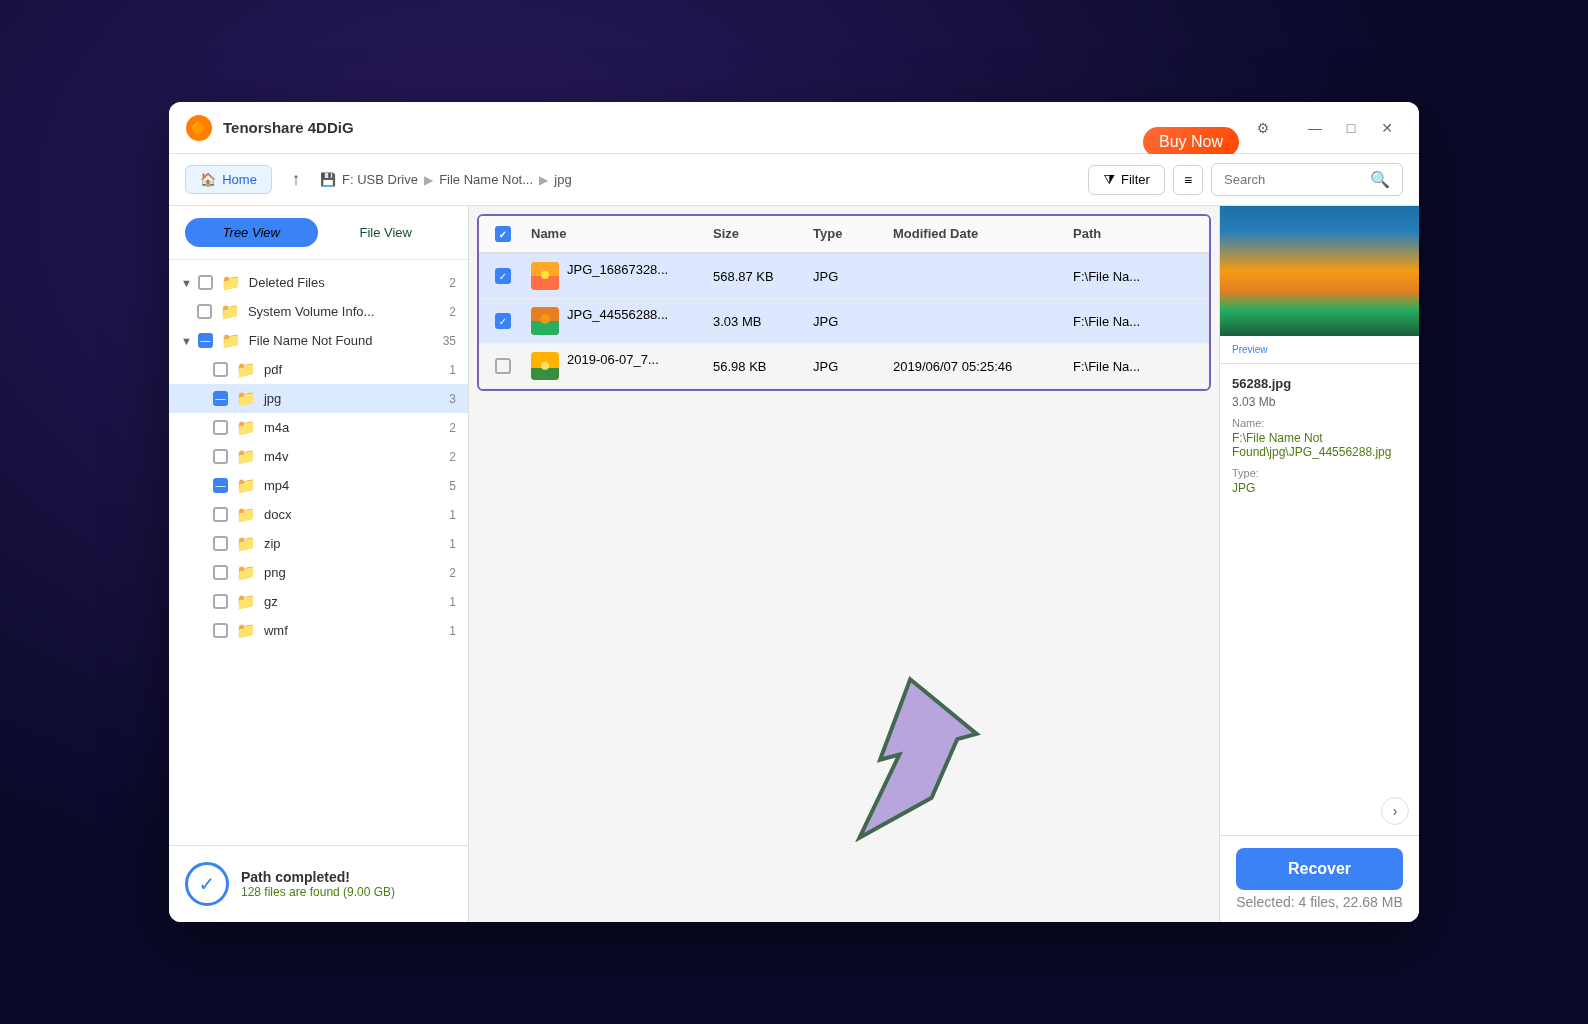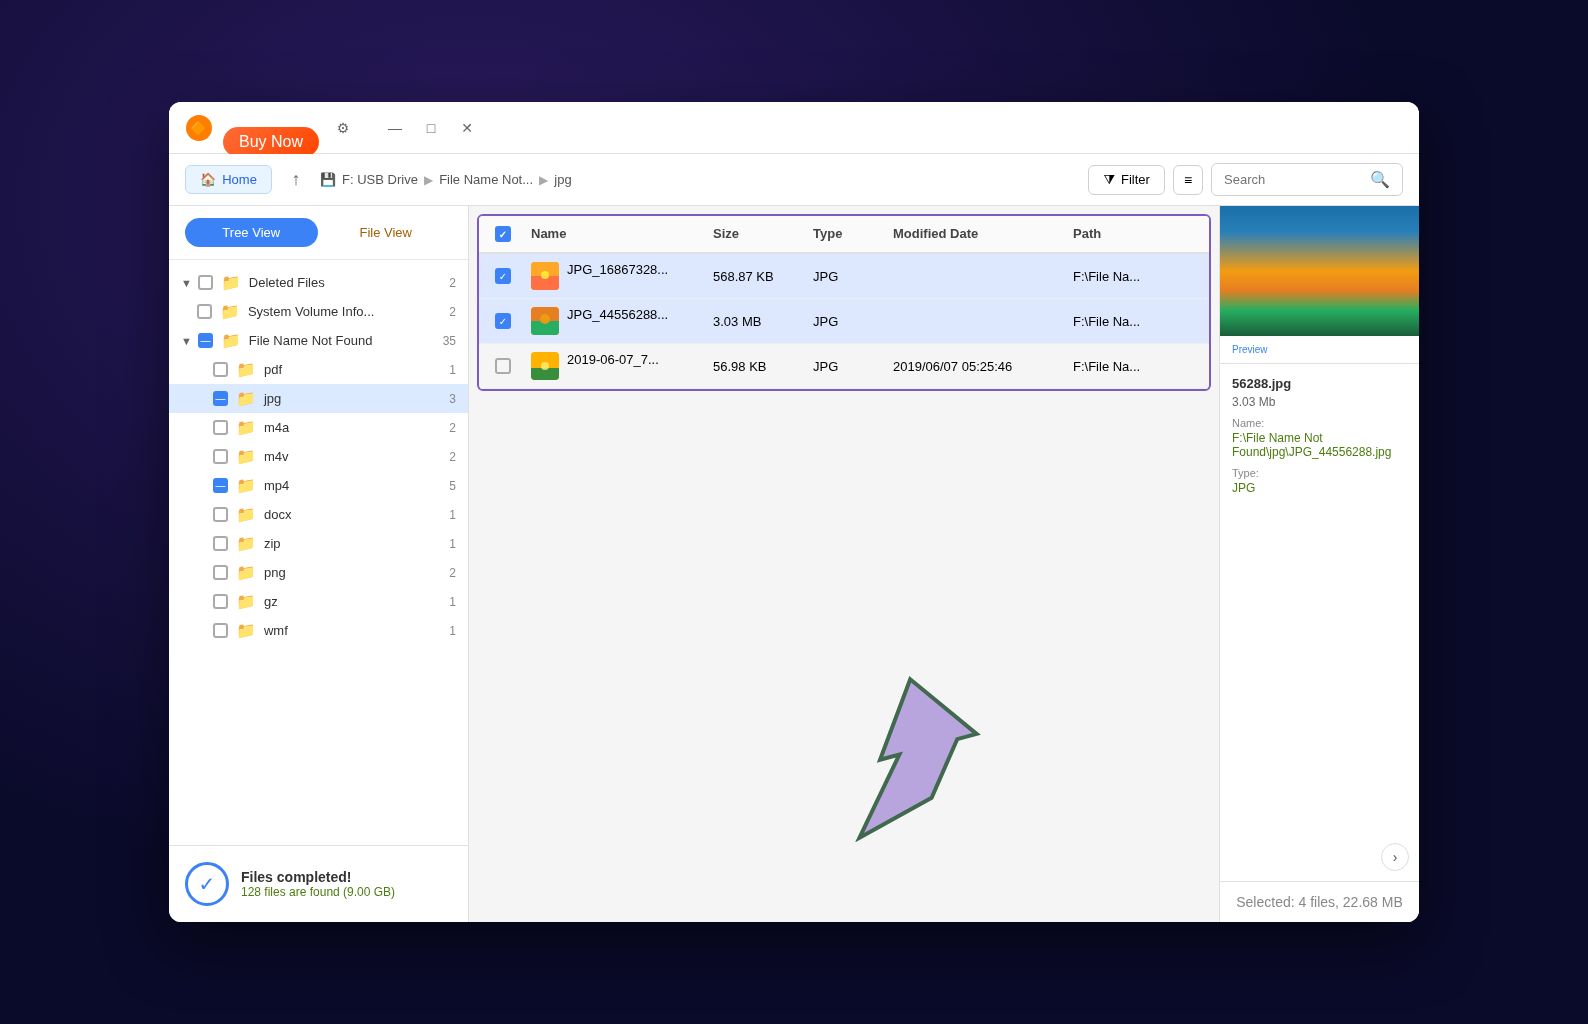--- a/index.html
+++ b/index.html
@@ -175,25 +175,26 @@
     .view-btn {
       flex: 1;
       padding: 7px 0;
       border: none;
       font-size: 13px;
       cursor: pointer;
       border-radius: 20px;
     }
     .view-btn.active {
       background: #3b82f6;
-      color: #ffffff;
+      color: #000000;
+      font-style: italic;
     }
     .view-btn.inactive {
       background: transparent;
-      color: #a16207;
+      color: #14532d;
     }
     .tree-container {
       flex: 1;
       overflow-y: auto;
       padding: 8px 0;
     }
     .tree-item {
       display: flex;
       align-items: center;
       padding: 5px 12px;
@@ -437,20 +438,21 @@
 
 <div class="window">
 
   <div class="titlebar">
     <div class="titlebar-logo">
       <svg width="28" height="28" viewBox="0 0 28 28">
         <circle cx="14" cy="14" r="13" fill="#ff7e00"></circle>
         <text x="14" y="19" text-anchor="middle" font-size="14" fill="white">🔶</text>
       </svg>
     </div>
+    <span class="titlebar-title">Tenorshare 4DDiG</span>
     <div class="titlebar-actions">
       <button class="buy-now-btn">Buy Now</button>
       <button class="win-btn">⚙</button>
       <div class="window-controls">
         <button class="win-btn">—</button>
         <button class="win-btn">□</button>
         <button class="win-btn close">✕</button>
       </div>
     </div>
   </div>
@@ -581,21 +583,21 @@
           <div class="tree-checkbox"></div>
           <span class="folder-icon">📁</span>
           <span class="tree-label">wmf</span>
           <span class="tree-count">1</span>
         </div>
       </div>
 
       <div class="status-bar">
         <div class="scan-icon">✓</div>
         <div class="scan-text">
-          <h3>Files completed!</h3>
+          <h3>Path completed!</h3>
           <p>128 files are found (9.00 GB)</p>
         </div>
       </div>
     </div>
 
     <div class="file-area" style="position:relative;">
 
       <div style="border: 2px solid #7c5cbf; margin: 8px; border-radius: 6px; overflow: hidden; position: relative;">
 
         <div class="table-header">
@@ -690,18 +692,19 @@
         <div class="preview-label">Name:</div>
         <div class="preview-value">F:\File Name Not Found\jpg\JPG_44556288.jpg</div>
         <div class="preview-label">Type:</div>
         <div class="preview-value">JPG</div>
       </div>
       <div class="preview-arrow-area">
         <div class="preview-nav">›</div>
       </div>
 
       <div class="recover-area">
+        <button class="recover-btn">Recover</button>
         <span class="selected-info">Selected: 4 files, 22.68 MB</span>
       </div>
     </div>
 
   </div>
 </div>
 
 </body></html>

